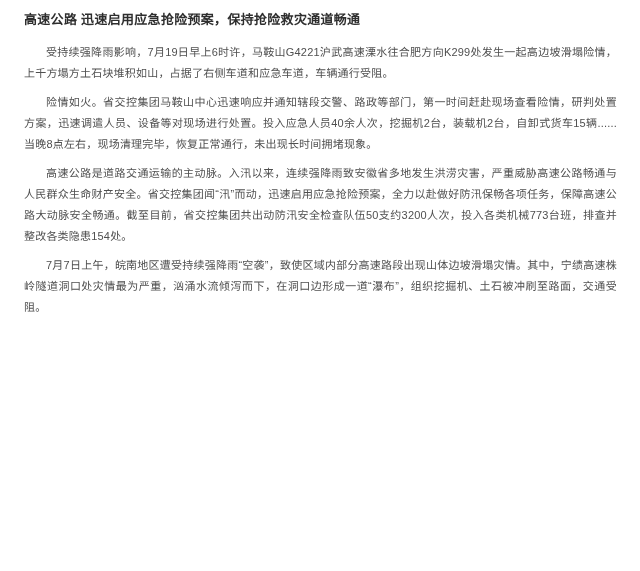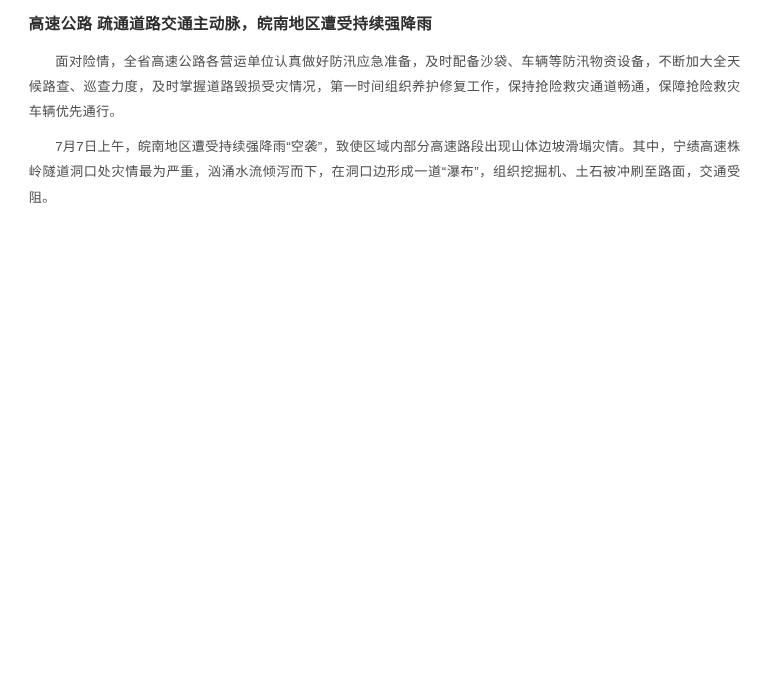--- a/index.html
+++ b/index.html
@@ -36,23 +36,25 @@
     text-align: justify;
     text-justify: inter-ideograph;
     letter-spacing: 0.2px;
     word-break: break-all;
   }
 </style>
 </head>
 <body>
 
 <div class="article">
-  <h1 class="article-title">高速公路 疏通道路交通主动脉，皖南地区遭受持续强降雨</h1>
+  <h1 class="article-title">高速公路 迅速启用应急抢险预案，保持抢险救灾通道畅通</h1>
 
+  <p>受持续强降雨影响，7月19日早上6时许，马鞍山G4221沪武高速溧水往合肥方向K299处发生一起高边坡滑塌险情，上千方塌方土石块堆积如山，占据了右侧车道和应急车道，车辆通行受阻。</p>
 
+  <p>险情如火。省交控集团马鞍山中心迅速响应并通知辖段交警、路政等部门，第一时间赶赴现场查看险情，研判处置方案，迅速调遣人员、设备等对现场进行处置。投入应急人员40余人次，挖掘机2台，装载机2台，自卸式货车15辆......当晚8点左右，现场清理完毕，恢复正常通行，未出现长时间拥堵现象。</p>
 
+  <p>高速公路是道路交通运输的主动脉。入汛以来，连续强降雨致安徽省多地发生洪涝灾害，严重威胁高速公路畅通与人民群众生命财产安全。省交控集团闻“汛”而动，迅速启用应急抢险预案，全力以赴做好防汛保畅各项任务，保障高速公路大动脉安全畅通。截至目前，省交控集团共出动防汛安全检查队伍50支约3200人次，投入各类机械773台班，排查并整改各类隐患154处。</p>
 
-  <p>面对险情，全省高速公路各营运单位认真做好防汛应急准备，及时配备沙袋、车辆等防汛物资设备，不断加大全天候路查、巡查力度，及时掌握道路毁损受灾情况，第一时间组织养护修复工作，保持抢险救灾通道畅通，保障抢险救灾车辆优先通行。</p>
 
   <p>7月7日上午，皖南地区遭受持续强降雨“空袭”，致使区域内部分高速路段出现山体边坡滑塌灾情。其中，宁绩高速株岭隧道洞口处灾情最为严重，汹涌水流倾泻而下，在洞口边形成一道“瀑布”，组织挖掘机、土石被冲刷至路面，交通受阻。</p>
 
 
 </div>
 
 </body></html>

